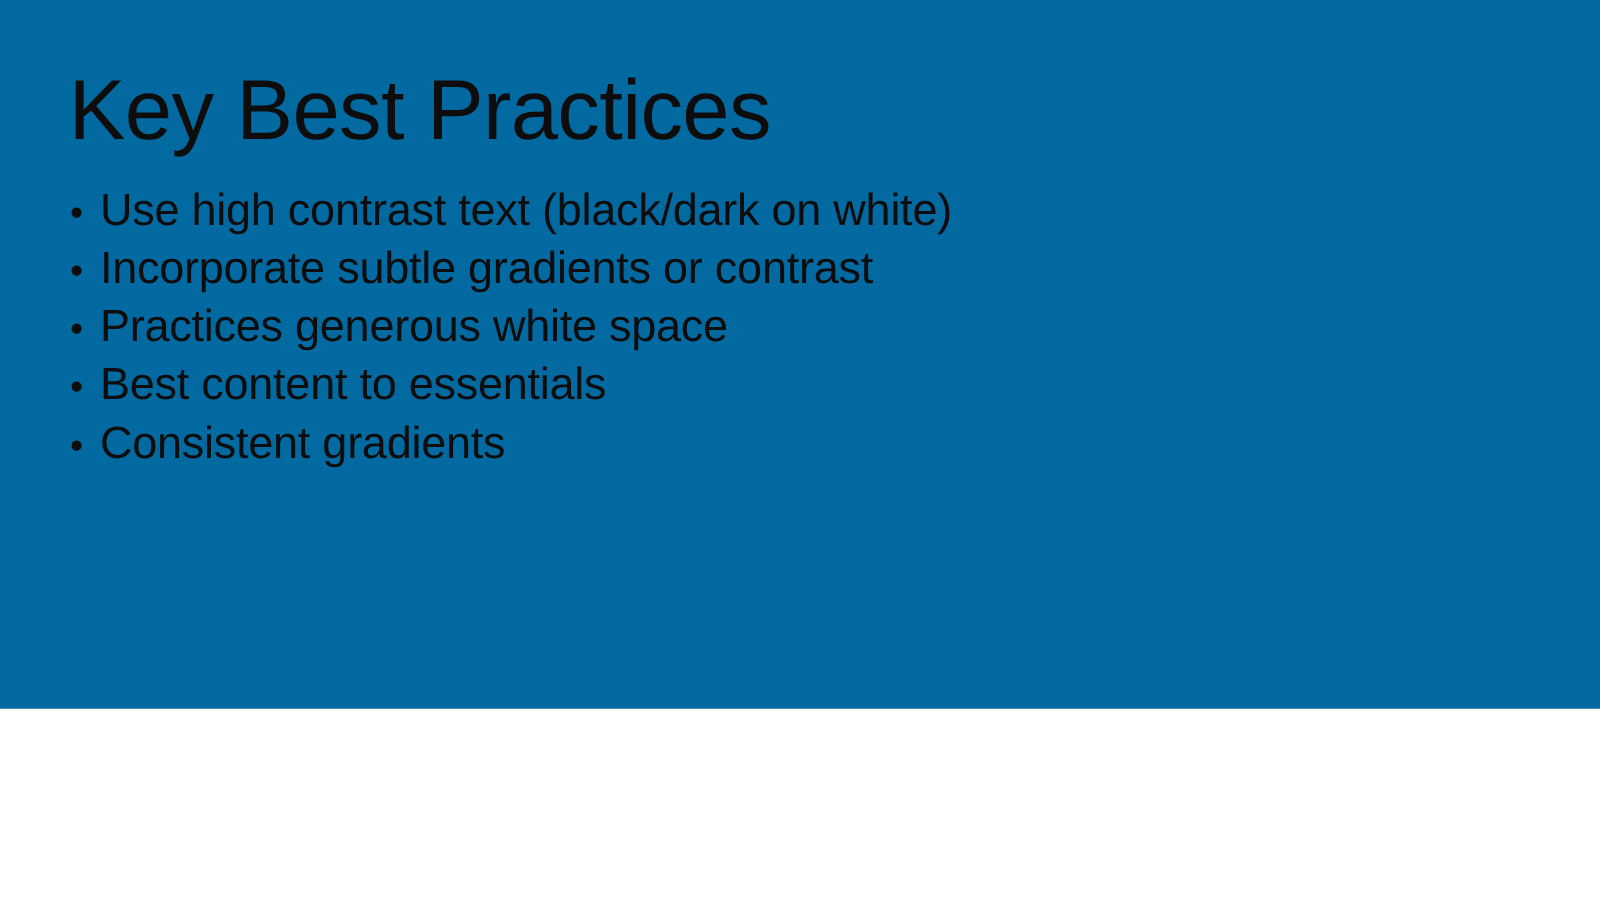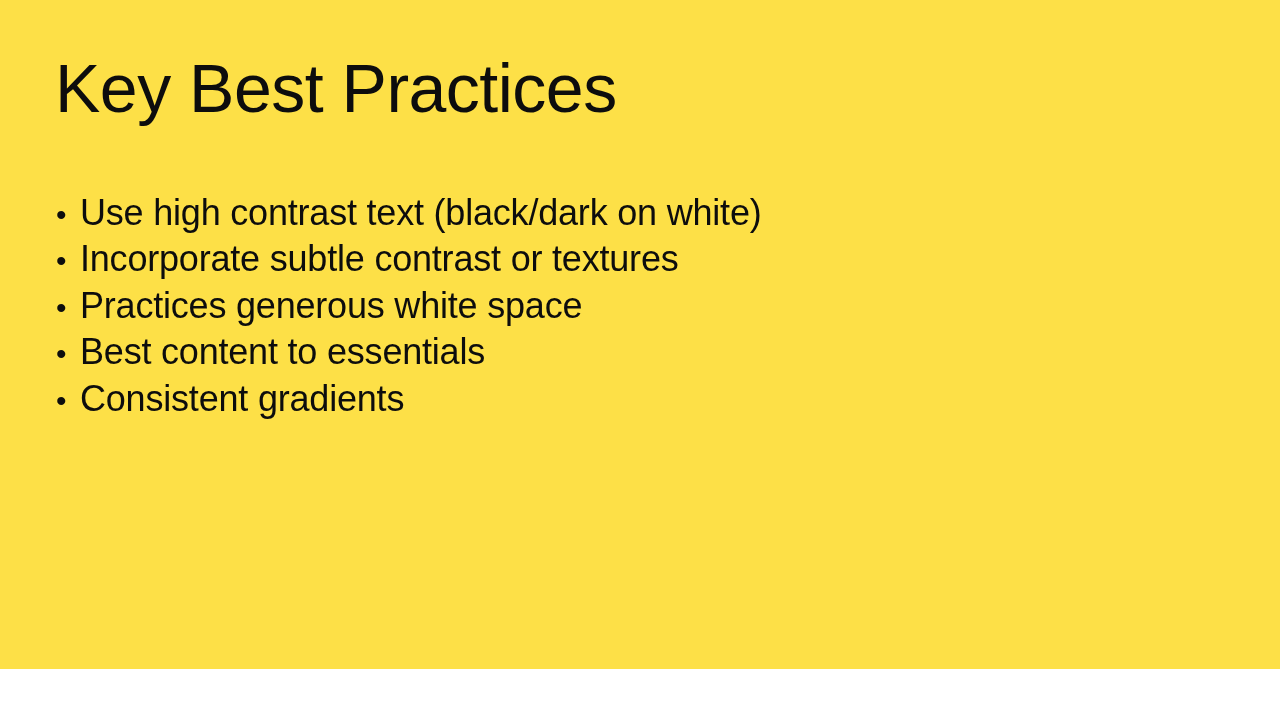--- a/index.html
+++ b/index.html
@@ -11,22 +11,22 @@
     width: 1280px;
     height: 720px;
     overflow: hidden;
     font-family: "Liberation Sans", sans-serif;
     -webkit-font-smoothing: antialiased;
   }
 
   #slide {
     position: relative;
     width: 1280px;
-    height: 669px;
-    background: #fde047;
+    height: 567px;
+    background: #0369a1;
     box-sizing: border-box;
   }
 
   #slide-title {
     position: absolute;
     left: 55px;
     top: 48px;
     margin: 0;
     font-size: 68px;
     line-height: 80px;
@@ -61,40 +61,39 @@
     width: 24px;
     flex: 0 0 24px;
     font-size: 30px;
     line-height: 46.4px;
     color: #0d0d0d;
     text-align: left;
   }
 
   #bullet-list .bullet-text {
     display: block;
-    margin-top: 45px;
   }
 </style>
 </head>
 <body>
 
 <div id="slide">
 
   <h1 id="slide-title">Key Best Practices</h1>
 
   <ul id="bullet-list">
 
     <li class="bullet-item">
       <span class="bullet-marker">•</span>
       <span class="bullet-text">Use high contrast text (black/dark on white)</span>
     </li>
 
     <li class="bullet-item">
       <span class="bullet-marker">•</span>
-      <span class="bullet-text">Incorporate subtle contrast or textures</span>
+      <span class="bullet-text">Incorporate subtle gradients or contrast</span>
     </li>
 
     <li class="bullet-item">
       <span class="bullet-marker">•</span>
       <span class="bullet-text">Practices generous white space</span>
     </li>
 
     <li class="bullet-item">
       <span class="bullet-marker">•</span>
       <span class="bullet-text">Best content to essentials</span>

